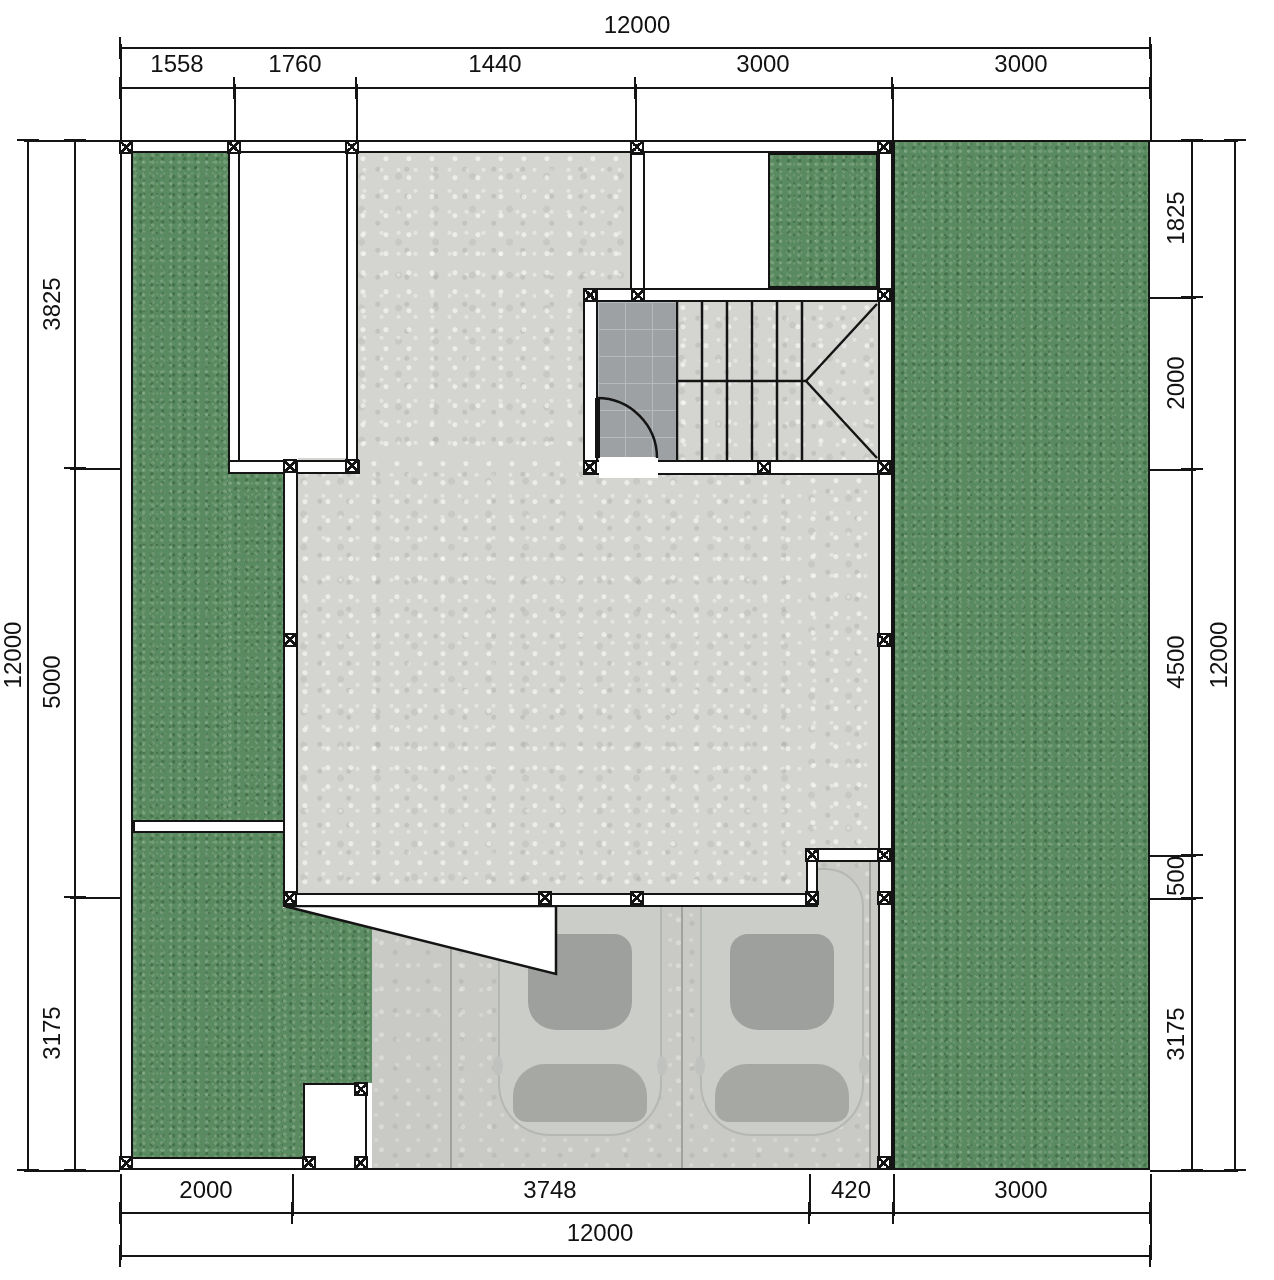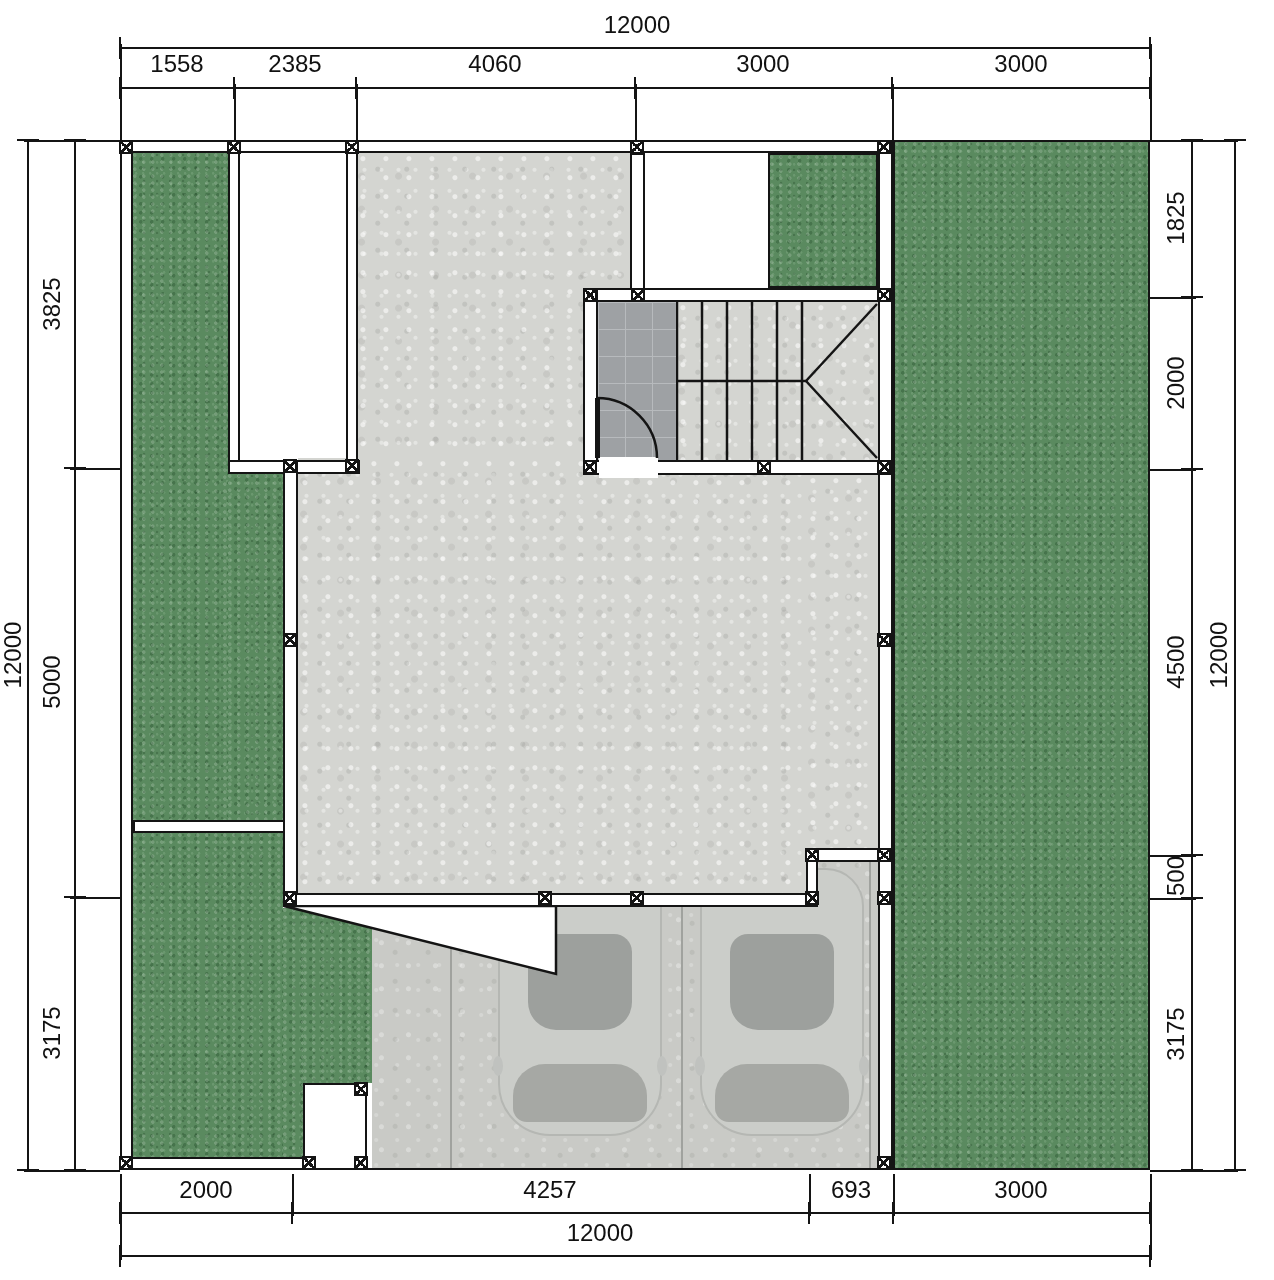--- a/index.html
+++ b/index.html
@@ -217,32 +217,32 @@
     <div class="dl" style="left:70px;top:897px;width:50px;height:2px;"></div>
     <div class="dl" style="left:24px;top:1170px;width:96px;height:2px;"></div>
     <div class="dl" style="left:1150px;top:140px;width:88px;height:2px;"></div>
     <div class="dl" style="left:1150px;top:297px;width:46px;height:2px;"></div>
     <div class="dl" style="left:1150px;top:469px;width:46px;height:2px;"></div>
     <div class="dl" style="left:1150px;top:855px;width:46px;height:2px;"></div>
     <div class="dl" style="left:1150px;top:898px;width:46px;height:2px;"></div>
     <div class="dl" style="left:1150px;top:1170px;width:88px;height:2px;"></div>
     <div class="dlabel" style="left:637px;top:25px;">12000</div>
     <div class="dlabel" style="left:177px;top:64px;">1558</div>
-    <div class="dlabel" style="left:295px;top:64px;">2385</div>
-    <div class="dlabel" style="left:495px;top:64px;">4060</div>
+    <div class="dlabel" style="left:295px;top:64px;">1760</div>
+    <div class="dlabel" style="left:495px;top:64px;">1440</div>
     <div class="dlabel" style="left:763px;top:64px;">3000</div>
     <div class="dlabel" style="left:1021px;top:64px;">3000</div>
     <div class="dlabel rot" style="left:13px;top:655px;">12000</div>
     <div class="dlabel rot" style="left:52px;top:304px;">3825</div>
     <div class="dlabel rot" style="left:52px;top:682px;">5000</div>
     <div class="dlabel rot" style="left:52px;top:1033px;">3175</div>
     <div class="dlabel rot" style="left:1219px;top:655px;">12000</div>
     <div class="dlabel rot" style="left:1176px;top:218px;">1825</div>
     <div class="dlabel rot" style="left:1176px;top:383px;">2000</div>
     <div class="dlabel rot" style="left:1176px;top:662px;">4500</div>
     <div class="dlabel rot" style="left:1176px;top:876px;">500</div>
     <div class="dlabel rot" style="left:1176px;top:1034px;">3175</div>
     <div class="dlabel" style="left:600px;top:1233px;">12000</div>
     <div class="dlabel" style="left:206px;top:1190px;">2000</div>
-    <div class="dlabel" style="left:550px;top:1190px;">4257</div>
-    <div class="dlabel" style="left:851px;top:1190px;">693</div>
+    <div class="dlabel" style="left:550px;top:1190px;">3748</div>
+    <div class="dlabel" style="left:851px;top:1190px;">420</div>
     <div class="dlabel" style="left:1021px;top:1190px;">3000</div>
   </div>
 
 </body></html>

